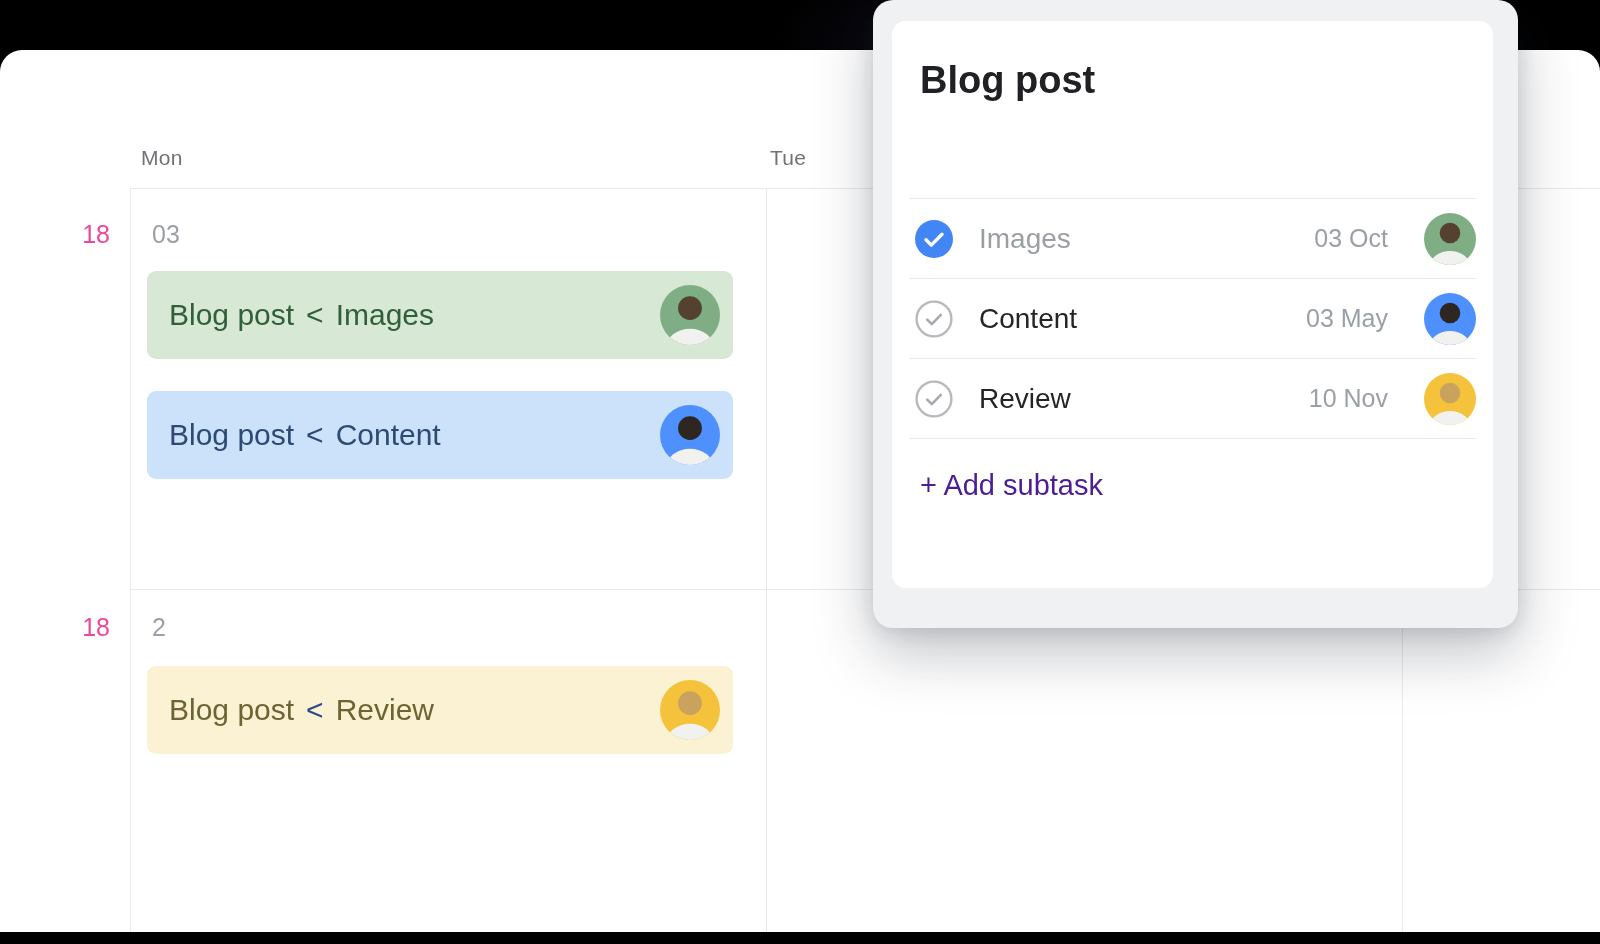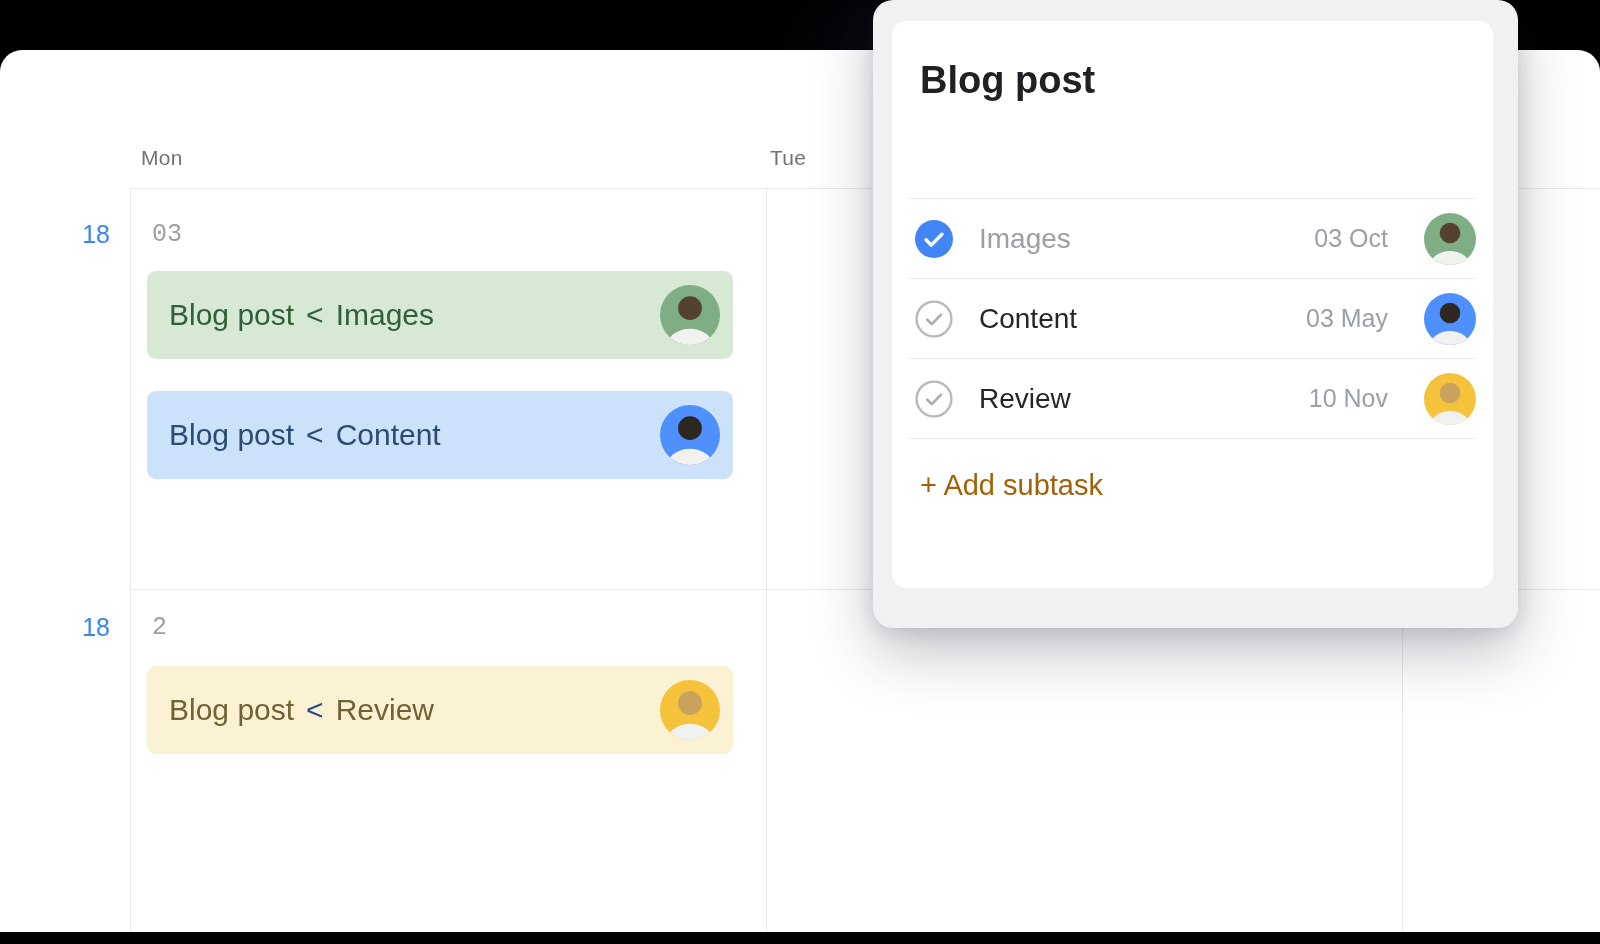--- a/index.html
+++ b/index.html
@@ -19,23 +19,23 @@
   .day-header.mon { left:141px; }
   .day-header.tue { left:770px;text-align:center; }
 
   .grid-hline { position:absolute; height:1px; background:#e8e9eb; left:130px; right:0; }
   .hline-1 { top:138px; }
   .hline-2 { top:539px; }
   .grid-vline { position:absolute; width:1px; background:#e8e9eb; top:138px; bottom:0; }
   .vline-1 { left:130px; } .vline-2 { left:766px; } .vline-3 { left:1402px; }
 
   .week-number { position:absolute; left:40px; width:70px; text-align:right;
-                 font-size:25px; color:#3b82f6; }
+                 font-size:25px; color:#ec4899; }
   .wk-18 { top:170px; } .wk-19 { top:563px; }
-  .day-number { position:absolute; left:152px; font-size:25px; color:#9aa0a6;font-family:Liberation Mono, monospace; }
+  .day-number { position:absolute; left:152px; font-size:25px; color:#9aa0a6; }
   .dn-03 { top:170px; } .dn-10 { top:563px; }
 
   
   .task-bar { position:absolute; left:147px; width:586px; height:88px; border-radius:9px;
               display:flex; align-items:center; padding:0 13px 0 22px; cursor:pointer; }
   .task-bar .bar-label { font-size:30px; display:flex; align-items:center; gap:12px; white-space:nowrap; }
   .bar-images  { top:221px; background:#d7e8d4; } .bar-images  .bar-text { color:#315f3a; } .bar-images  .bar-chevron { color:#315f3a; }
   .bar-content { top:341px; background:#cce1fa; } .bar-content .bar-text { color:#2c4a72; } .bar-content .bar-chevron { color:#2c4a72; }
   .bar-review  { top:616px; background:#fbf1d3; } .bar-review  .bar-text { color:#6d6433; } .bar-review  .bar-chevron { color:#2c4a8a; }
   .bar-chevron { font-weight:500; }
@@ -66,21 +66,21 @@
   .subtask-list { position:absolute; left:17px; top:177px; width:567px; }
   .subtask-row { height:80px; display:flex; align-items:center; border-top:1px solid #ebebed;
                  padding:0 0 0 6px; cursor:pointer; }
   .check { width:38px; height:38px; flex:0 0 auto; cursor:pointer; }
   .check svg { display:block; }
   .subtask-name { font-size:28px; margin-left:26px; color:#232528; }
   .subtask-row.done .subtask-name { color:#9b9fa3; }
   .subtask-due { margin-left:auto; font-size:25px; color:#9aa0a6; margin-right:36px; }
   .row-end-divider { height:1px; background:#ebebed; }
 
-  .add-subtask { position:absolute; left:28px; top:448px; font-size:29px; color:#a16207; cursor:pointer; }
+  .add-subtask { position:absolute; left:28px; top:448px; font-size:29px; color:#4c1d95; cursor:pointer; }
 </style>
 </head>
 <body>
 
 <div id="stage">
   <div class="bg-glow"></div>
 
   <div class="app-card">
     <div class="day-header mon">Mon</div>
     <div class="day-header tue">Tue</div>

